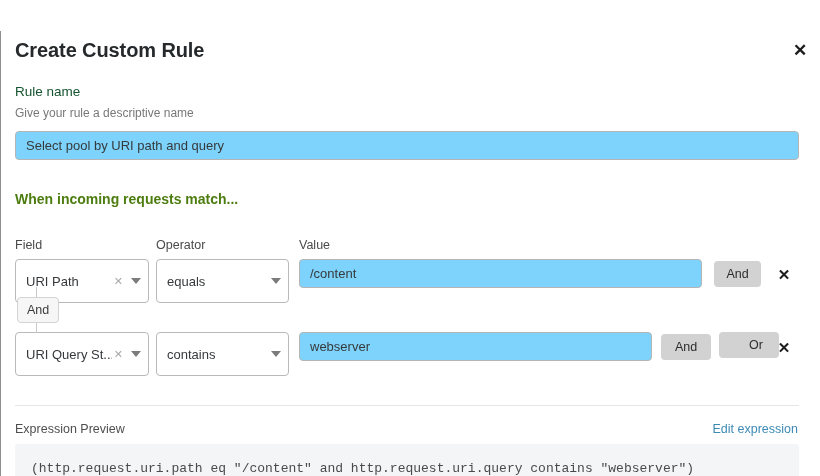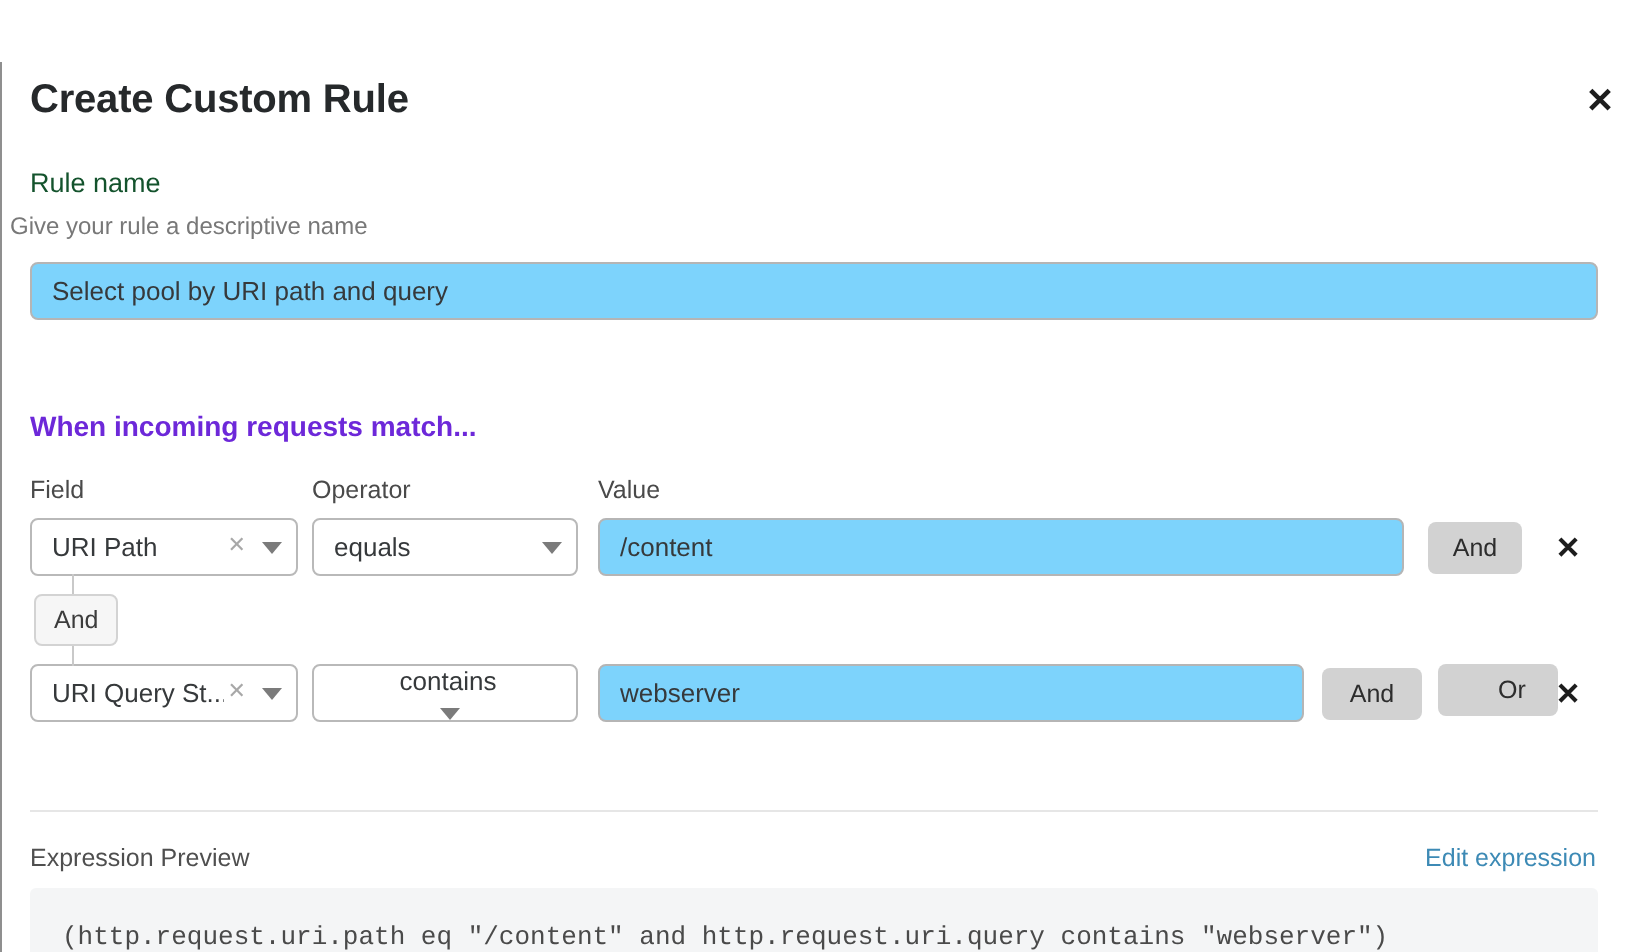--- a/index.html
+++ b/index.html
@@ -63,37 +63,37 @@
     font-family: "Liberation Sans", sans-serif;
     font-size: 13px;
     color: #36393b;
     padding: 0 10px;
     outline: none;
   }
   .text-input::placeholder { color: #a0a0a0; }
 
   .section-heading {
     position: absolute;
-    left: 14px; top: 174px;
+    left: 14px; top: 160px;
     font-size: 14px;
     font-weight: bold;
-    color: #6d28d9;
+    color: #4d7c0f;
   }
 
   .col-head {
     position: absolute;
     font-size: 12.5px;
     color: #4a4a4a;
     top: 207px;
   }
 
   
   .select {
     position: absolute;
-    height: 29px;
+    height: 44px;
     border: 1px solid #b9b9b9;
     border-radius: 4px;
     background: #fff;
     display: flex;
     align-items: center;
     padding: 0 7px 0 10px;
     cursor: pointer;
     justify-content: flex-end;
   }
   .select .sel-text {
@@ -207,21 +207,21 @@
 </head>
 <body>
 
 <div class="modal">
 
   <div class="title">Create Custom Rule</div>
 
   <button class="close-btn">✕</button>
 
   <div class="label-strong" style="left:14px; top:53px;">Rule name</div>
-  <div class="label-help" style="left:4px; top:75px;">Give your rule a descriptive name</div>
+  <div class="label-help" style="left:14px; top:75px;">Give your rule a descriptive name</div>
   <input class="text-input" style="left: 14px; top: 100px; width: 784px;" value="Select pool by URI path and query">
 
   <div class="section-heading">When incoming requests match...</div>
 
   <div class="col-head" style="left:14px;">Field</div>
   <div class="col-head" style="left:155px;">Operator</div>
   <div class="col-head" style="left:298px;">Value</div>
 
   <div class="select" style="left:14px; top:228px; width:134px;">
     <span class="sel-text">URI Path</span>
@@ -242,21 +242,21 @@
   <div class="conn-line" style="left:35px; top:256px; height:11px;"></div>
   <div class="conn-badge" style="left:16px; top:266px;">And</div>
   <div class="conn-line" style="left:35px; top:291px; height:11px;"></div>
 
   <div class="select" style="left:14px; top:301px; width:134px;">
     <span class="sel-text">URI Query St...</span>
     <span class="clear-x">✕</span>
     <span class="caret"></span>
   </div>
 
-  <div class="select" style="left:155px; top:301px; width:133px;flex-direction:column;">
+  <div class="select" style="left:155px; top:301px; width:133px;">
     <span class="sel-text">contains</span>
     <span class="caret"></span>
   </div>
 
   <input class="text-input" style="left: 298px; top: 301px; width: 353px;" value="webserver">
 
   <button class="logic-btn" style="left:660px; top:303px; width:50px;">And</button>
   <button class="logic-btn" style="left:718px; top:301px; width:60px;padding-left:20px;">Or</button>
   <button class="del-btn" style="left:773px; top:305px;">✕</button>
 

